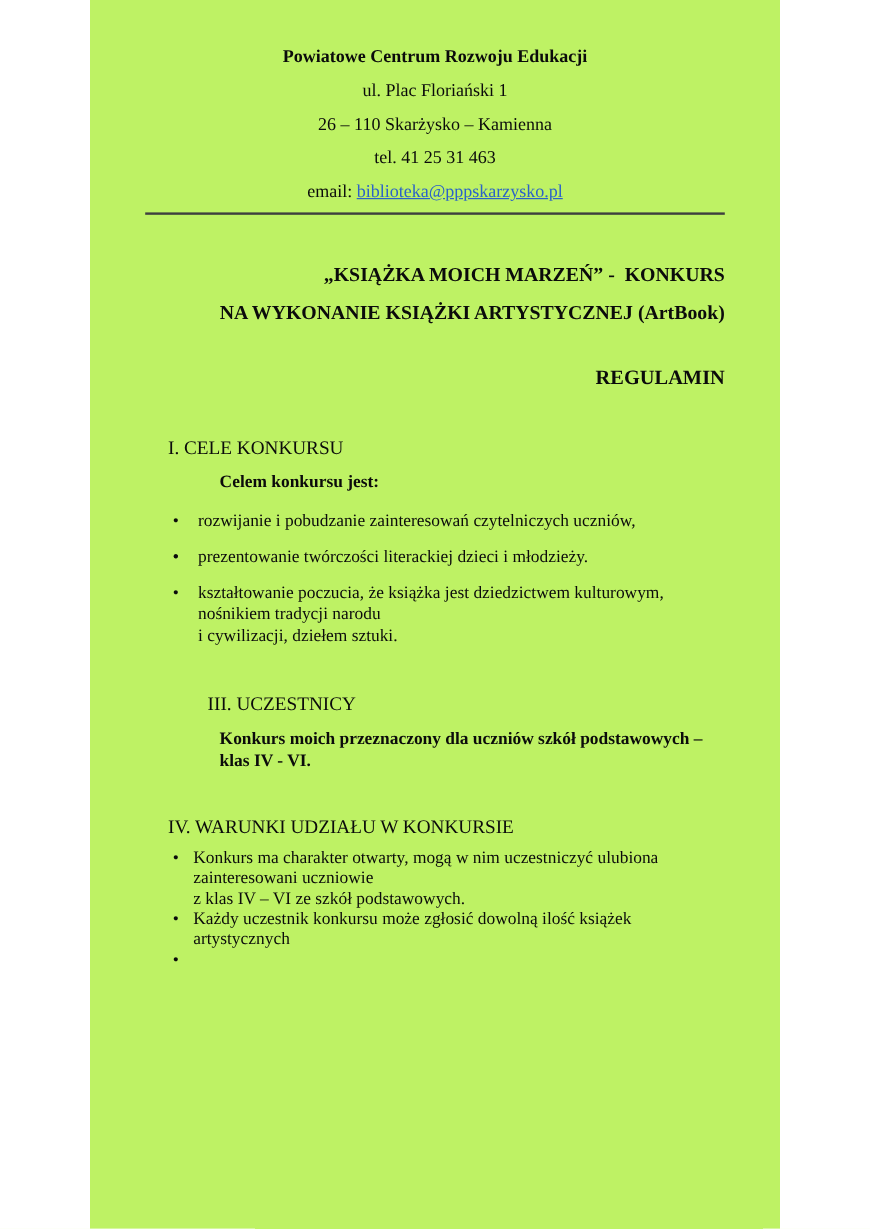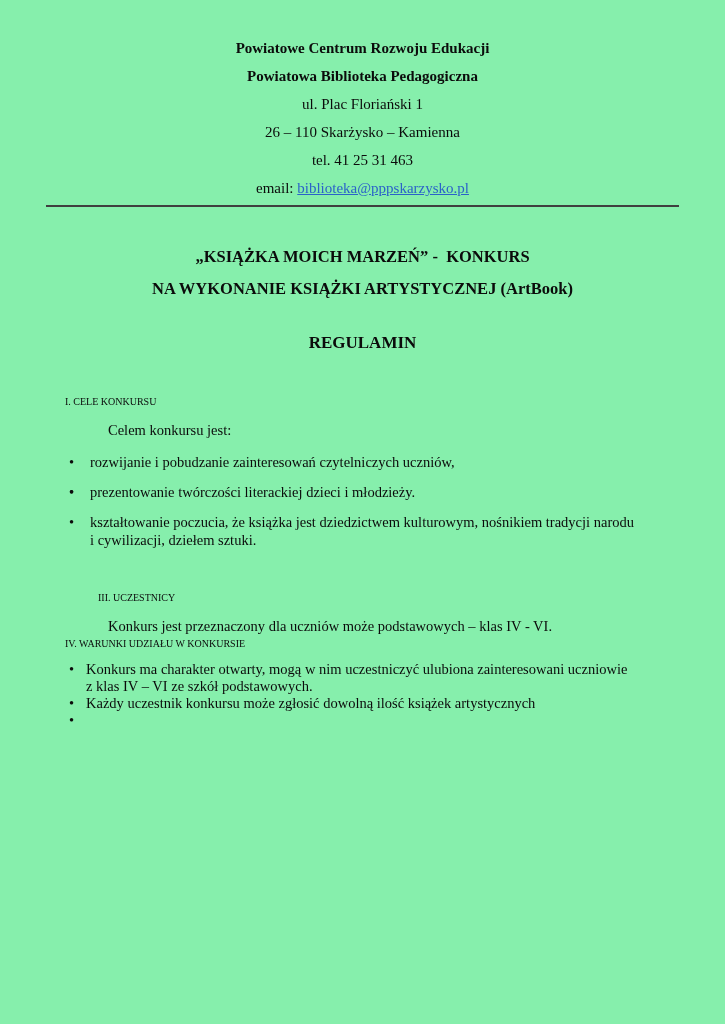--- a/index.html
+++ b/index.html
@@ -2,25 +2,25 @@
 <html lang="pl" style="--link: #2B62C9; --rule: #3f3f3f; --text: #0b0b0b;"><head>
 <meta charset="utf-8">
 <style>
   :root{
     --link:#2B62C9;
     --rule:#3f3f3f;
     --text:#0b0b0b;
   }
   html,body{margin:0;padding:0;background:#ffffff;}
   .page{
-    width:725px;
+    width:575px;
     min-height:1024px;
     box-sizing:border-box;
     margin:0 auto;
-    background:#86efac;
+    background:#bef264;
     color:var(--text);
     font-family:"Liberation Serif", serif;
     padding:34px 46px 30px 46px;
   }
   
   .letterhead p{
     margin:0;
     text-align:center;
     font-size:15px;
     line-height:28px;
@@ -31,21 +31,21 @@
     color:var(--link);
     cursor:pointer;
   }
   .rule{
     border-bottom:2px solid var(--rule);
     height:0;
     margin-top:3px;
   }
   
   .title-block{
-    text-align:center;
+    text-align:right;
     margin-top:34px;
   }
   .title-line{
     margin:0;
     font-size:16.5px;
     font-weight:bold;
     line-height:32px;
     white-space:pre-wrap;
   }
   .subtitle{
@@ -55,33 +55,34 @@
     line-height:20px;
   }
   
   .content{
     margin-left:19px;
     margin-right:4px;
     font-size:14.5px;
   }
   .section-heading{
     margin:0;
-    font-size:10px;
+    font-size:16px;
     font-weight:normal;
     line-height:18px;
   }
   .sh-1{margin-top:40px;}
   .sh-2{margin-top:20px;}
   .sh-3{margin-top:40px;margin-left:33px;}
-  .sh-4{}
+  .sh-4{margin-top:38px;}
   .para{
     margin:10px 0 0 0;
     padding-left:43px;
     line-height:18px;
     white-space:pre-wrap;
+    font-weight:bold;
   }
   ul.blist{
     list-style:none;
     margin:0;
     padding:0;
   }
   ul.blist.spaced{margin-top:14px;}
   ul.blist.tight{margin-top:8px;}
   ul.blist li{
     position:relative;
@@ -98,21 +99,20 @@
   }
   .li-text{white-space:pre-wrap;}
 </style>
 </head>
 <body>
 
 <div class="page">
 
   <header class="letterhead">
     <p class="bold">Powiatowe Centrum Rozwoju Edukacji</p>
-    <p class="bold">Powiatowa Biblioteka Pedagogiczna</p>
     <p>ul. Plac Floriański 1</p>
     <p>26 – 110 Skarżysko – Kamienna</p>
     <p>tel. 41 25 31 463</p>
     <p><span>email: </span><a class="link" href="#">biblioteka@pppskarzysko.pl</a></p>
   </header>
 
   <div class="rule"></div>
 
   <div class="title-block">
     <h1 class="title-line">„KSIĄŻKA MOICH MARZEŃ” -  KONKURS</h1>
@@ -141,21 +141,21 @@
           <span class="dot">•</span>
           <span class="li-text">kształtowanie poczucia, że książka jest dziedzictwem kulturowym, nośnikiem tradycji narodu
 i cywilizacji, dziełem sztuki.</span>
         </li>
       </ul>
     </section>
 
 
     <section>
       <h3 class="section-heading sh-3">III. UCZESTNICY</h3>
-      <p class="para">Konkurs jest przeznaczony dla uczniów może podstawowych – klas IV - VI.</p>
+      <p class="para">Konkurs moich przeznaczony dla uczniów szkół podstawowych – klas IV - VI.</p>
     </section>
 
     <section>
       <h3 class="section-heading sh-4">IV. WARUNKI UDZIAŁU W KONKURSIE</h3>
       <ul class="blist tight">
         <li>
           <span class="dot">•</span>
           <span class="li-text">Konkurs ma charakter otwarty, mogą w nim uczestniczyć ulubiona zainteresowani uczniowie
 z klas IV – VI ze szkół podstawowych.</span>
         </li>

